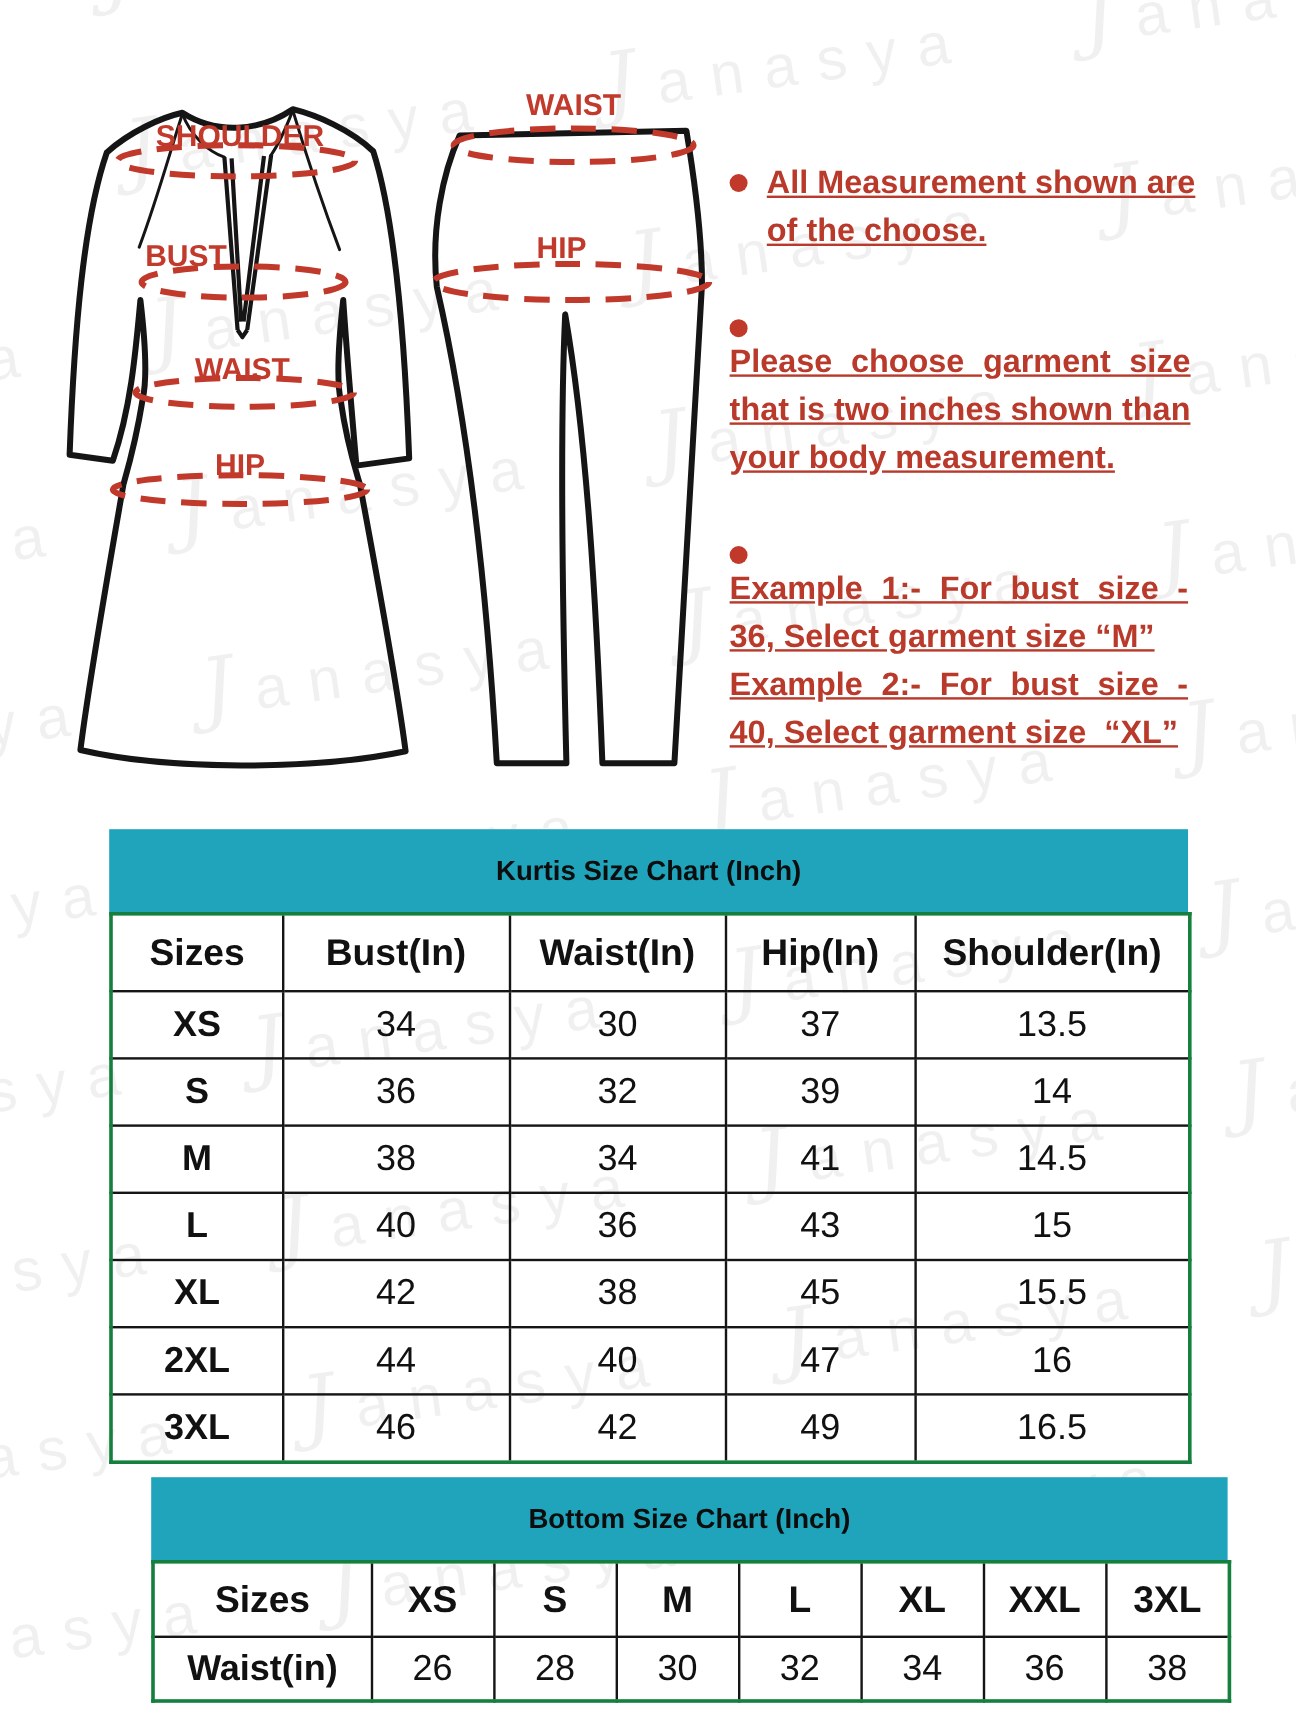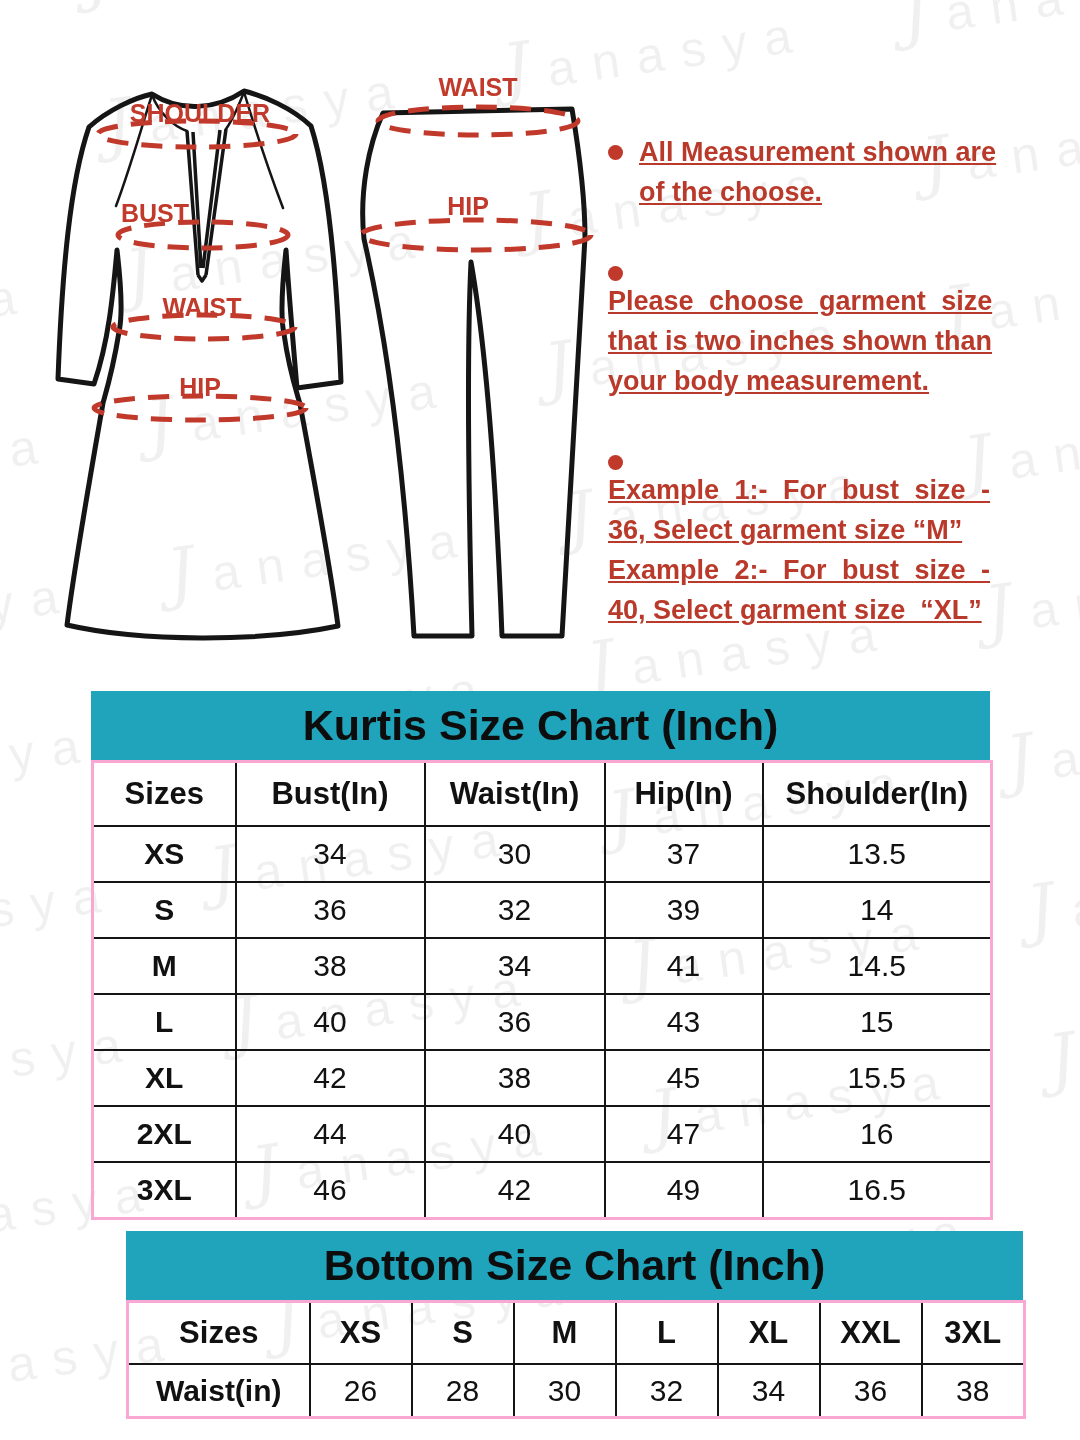--- a/index.html
+++ b/index.html
@@ -40,25 +40,25 @@
   }
   .note-lines{font-size:27px;line-height:40px;font-weight:bold;text-decoration:underline;}
   .note-line{white-space:pre-wrap;}
   .note-line.wide{word-spacing:8px;}
   
   .chart-section{position:absolute;}
   .kurtis-section{left:91px;top:691px;width:899px;}
   .bottom-section{left:91px;top:1231px;width:897px;padding-left:35px;}
   .chart-title{
     height:69px;line-height:69px;text-align:center;
-    background:#1fa4bb;color:#0d0d0d;font-size:43px;font-weight:bold;
+    background:#1fa4bb;color:#0d0d0d;font-size:23px;font-weight:bold;
   }
   table.size-table{
     border-collapse:collapse;width:100%;table-layout:fixed;
-    border:3px solid #f9a8d4;
+    border:3px solid #15803d;
   }
   .size-table th,.size-table td{
     border:2px solid #151515;text-align:center;padding:0;
     color:#111;background:transparent;
   }
   .kurtis-section th{height:62px;font-size:31px;font-weight:bold;}
   .kurtis-section td{height:54px;font-size:30px;font-weight:normal;}
   .kurtis-section td.size-cell{font-weight:bold;}
   .bottom-section th{height:60px;font-size:31px;font-weight:bold;}
   .bottom-section td{height:51px;font-size:30px;font-weight:normal;}

